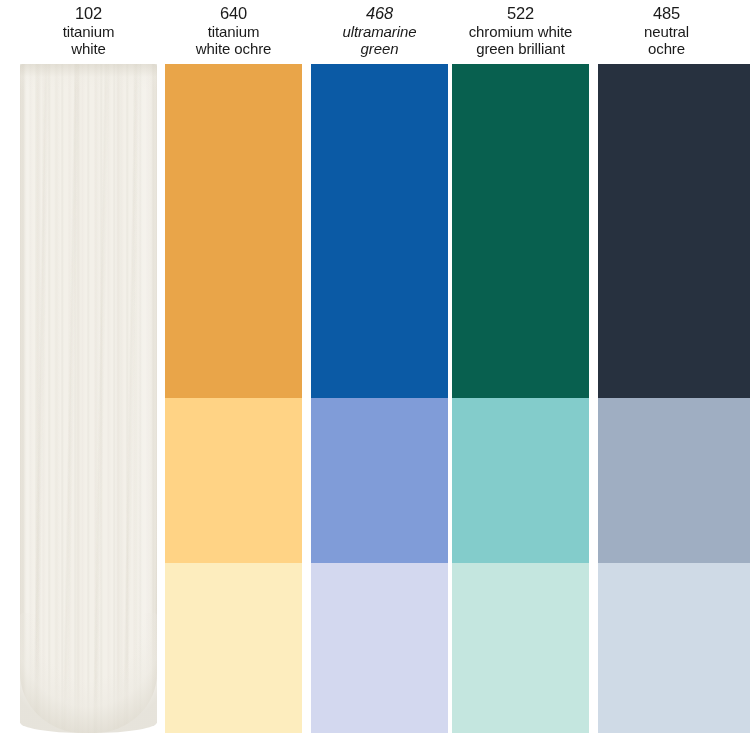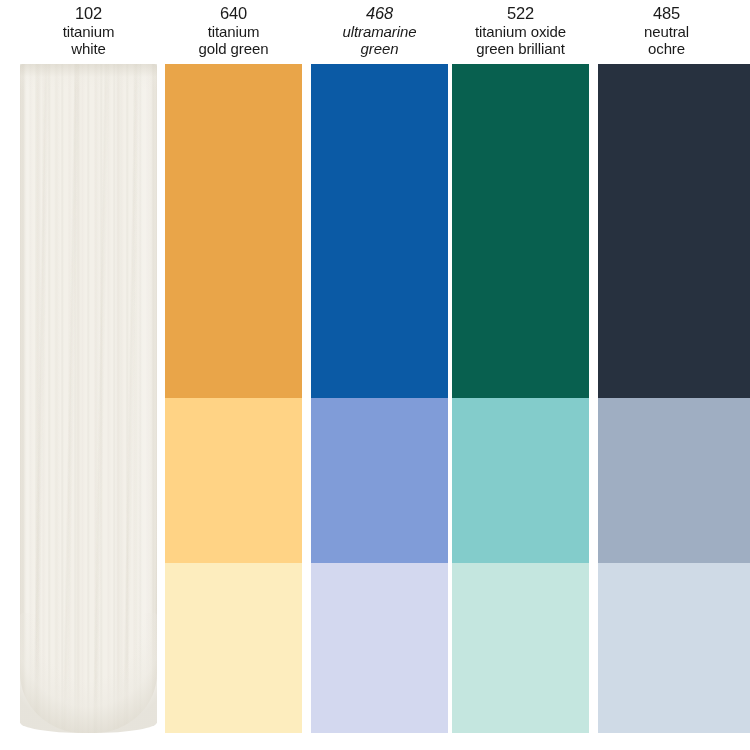--- a/index.html
+++ b/index.html
@@ -141,21 +141,21 @@
       <div class="brush-shade"></div>
       <div class="brush-top"></div>
       <div class="brush-tip"></div>
     </div>
   </div>
 
   <div class="column" style="left:165px; width:137px;">
     <div class="label">
       <span class="code">640</span>
       <span class="name">titanium</span>
-      <span class="name">gold green</span>
+      <span class="name">white ochre</span>
     </div>
     <div class="swatch" style="top:64px; height:669px;">
       <div class="band" style="top:0; height:334px; background:#E9A549;"></div>
       <div class="band" style="top:334px; height:165px; background:#FFD385;"></div>
       <div class="band" style="top:499px; height:170px; background:#FDEDBE;"></div>
     </div>
   </div>
 
   <div class="column" style="left:311px; width:137px;font-style:italic;">
     <div class="label">
@@ -166,21 +166,21 @@
     <div class="swatch" style="top:64px; height:669px;">
       <div class="band" style="top:0; height:334px; background:#0B5AA5;"></div>
       <div class="band" style="top:334px; height:165px; background:#809CD8;"></div>
       <div class="band" style="top:499px; height:170px; background:#D3D8EF;"></div>
     </div>
   </div>
 
   <div class="column" style="left:452px; width:137px;">
     <div class="label">
       <span class="code">522</span>
-      <span class="name">titanium oxide</span>
+      <span class="name">chromium white</span>
       <span class="name">green brilliant</span>
     </div>
     <div class="swatch" style="top:64px; height:669px;">
       <div class="band" style="top:0; height:334px; background:#08604F;"></div>
       <div class="band" style="top:334px; height:165px; background:#83CCCB;"></div>
       <div class="band" style="top:499px; height:170px; background:#C4E6DF;"></div>
     </div>
   </div>
 
   <div class="column" style="left:598px; width:152px;">

